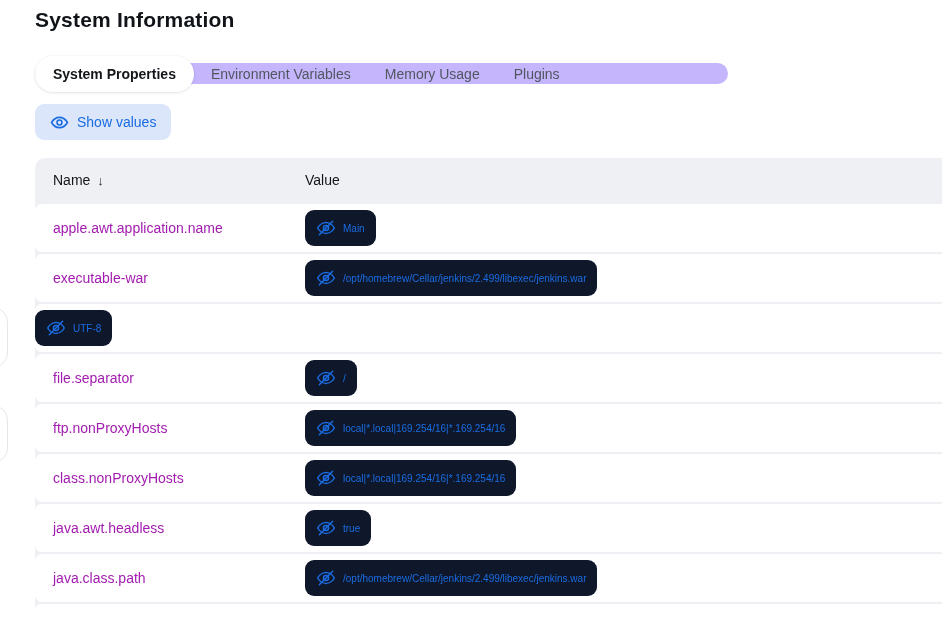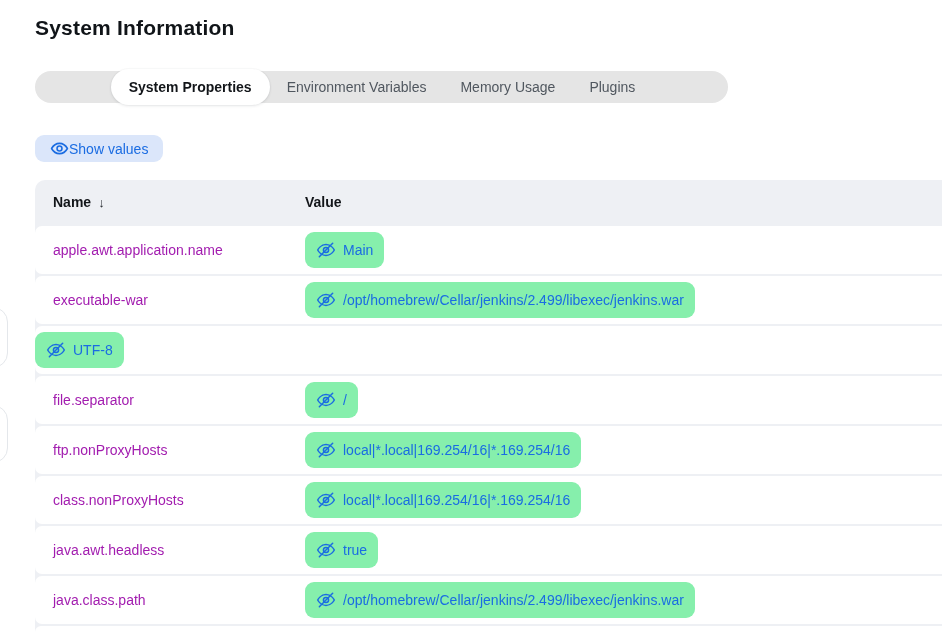--- a/index.html
+++ b/index.html
@@ -4,40 +4,39 @@
 <style>
   * { box-sizing: border-box; margin: 0; padding: 0; }
   html, body { width: 942px; height: 635px; }
   body {
     position: relative;
     overflow: hidden;
     background: #ffffff;
     font-family: "Liberation Sans", "DejaVu Sans", sans-serif;
     color: #16191d;
   }
-  .content { padding: 16px 0 0 35px; }
+  .content { padding: 8px 0 0 35px; }
 
   
   .page-title {
     font-size: 21px;
     font-weight: 700;
     color: #101418;
     letter-spacing: .2px;
   }
 
   
   .tabbar {
     margin-top: 31px;
     width: 693px;
-    height: 32px;
-    background: #e5e5e5;
+    height: 21px;
+    background: #c4b5fd;
     border-radius: 18px;
     display: flex;
     align-items: center;
-    justify-content: center;
   }
   .tab {
     height: 36px;
     display: inline-flex;
     align-items: center;
     padding: 0 17px;
     font-size: 14px;
     color: #50575f;
     border-radius: 18px;
     cursor: pointer;
@@ -46,24 +45,25 @@
   .tab.active {
     background: #ffffff;
     color: #121519;
     font-weight: 600;
     padding: 0 18px;
     box-shadow: 0 1px 3px rgba(20,30,40,0.10), 0 0 0 1px rgba(20,30,40,0.02);
   }
 
   
   .show-values-btn {
-    margin-top: 32px;
-    height: 27px;
+    margin-top: 20px;
+    height: 36px;
     display: inline-flex;
     align-items: center;
+    gap: 8px;
     padding: 0 15px;
     background: #dbe6fa;
     color: #1a6ce2;
     font-size: 14px;
     font-weight: 500;
     border: none;
     border-radius: 9px;
     cursor: pointer;
     font-family: inherit;
   }
@@ -79,21 +79,21 @@
     padding-bottom: 0;
   }
   .thead {
     height: 44px;
     display: grid;
     grid-template-columns: 270px 1fr;
     align-items: center;
   }
   .th {
     font-size: 14px;
-    font-weight: 700;
+    font-weight: 400;
     color: #121519;
     display: flex;
     align-items: center;
     gap: 7px;
     cursor: pointer;
   }
   .th-name { padding-left: 18px; }
   .sort-arrow { font-size: 13px; color: #22262b; }
 
   .row {
@@ -115,25 +115,25 @@
     color: #a21caf;
     white-space: nowrap;
   }
   .value-cell { display: flex; align-items: center; }
   .value-pill {
     display: inline-flex;
     align-items: center;
     gap: 7px;
     height: 36px;
     padding: 0 11px;
-    background: #86efac;
+    background: #0f172a;
     border: none;
     border-radius: 9px;
     color: #1a6ce2;
-    font-size: 14px;
+    font-size: 10px;
     font-family: inherit;
     cursor: pointer;
     white-space: nowrap;
   }
   .value-pill svg { display: block; flex: 0 0 auto; }
 
   
   .edge-card {
     position: absolute;
     left: -22px;

